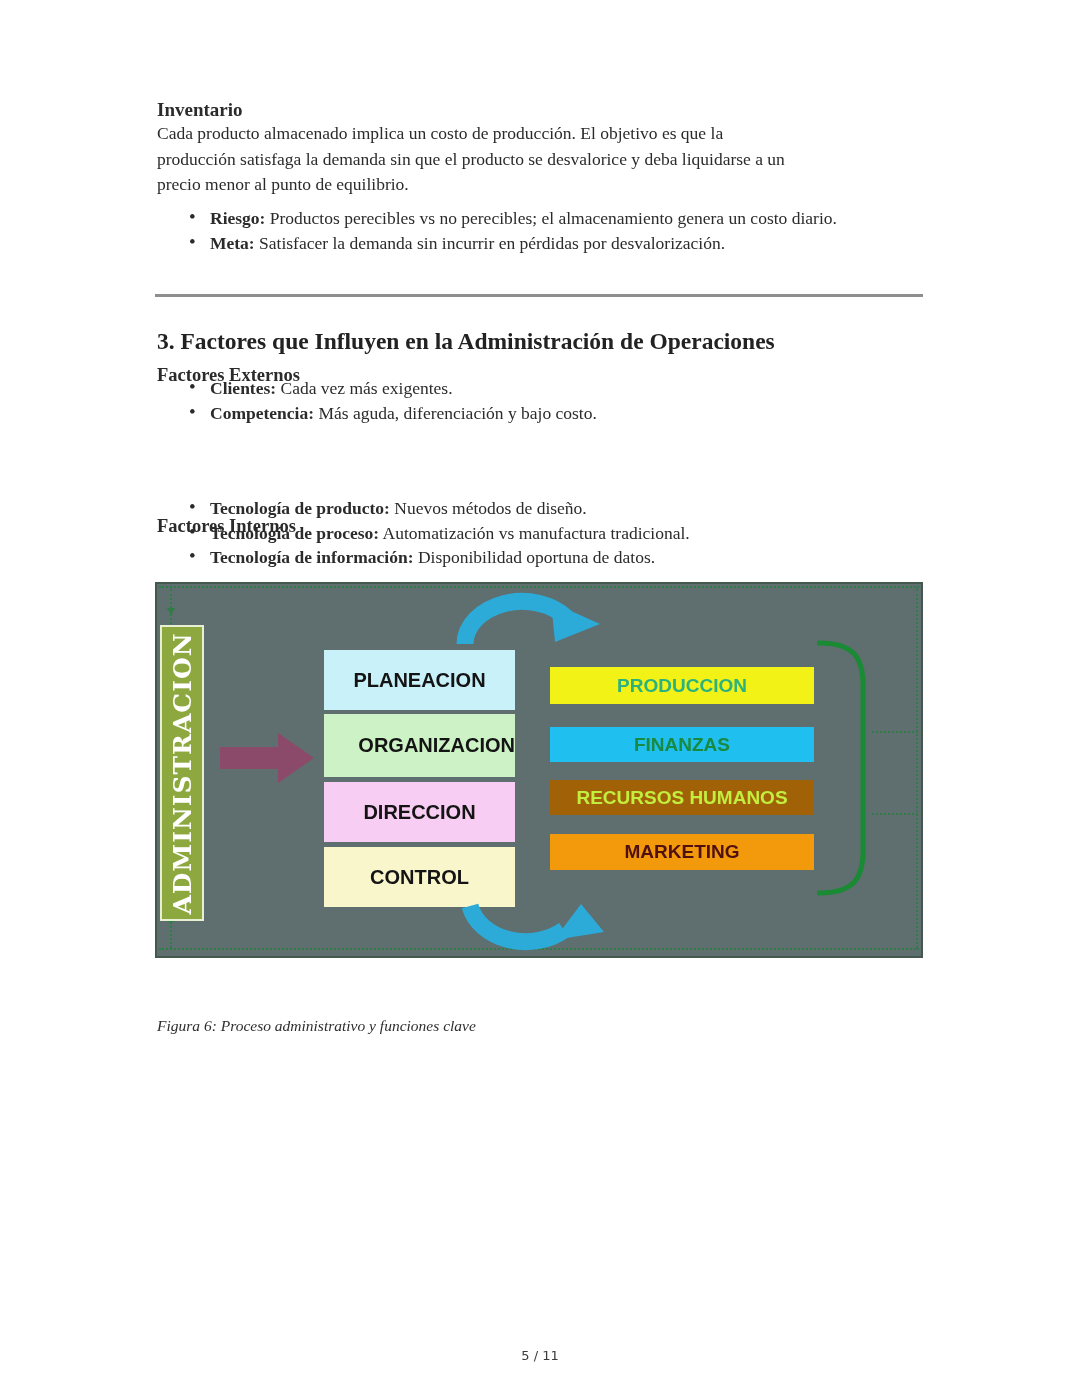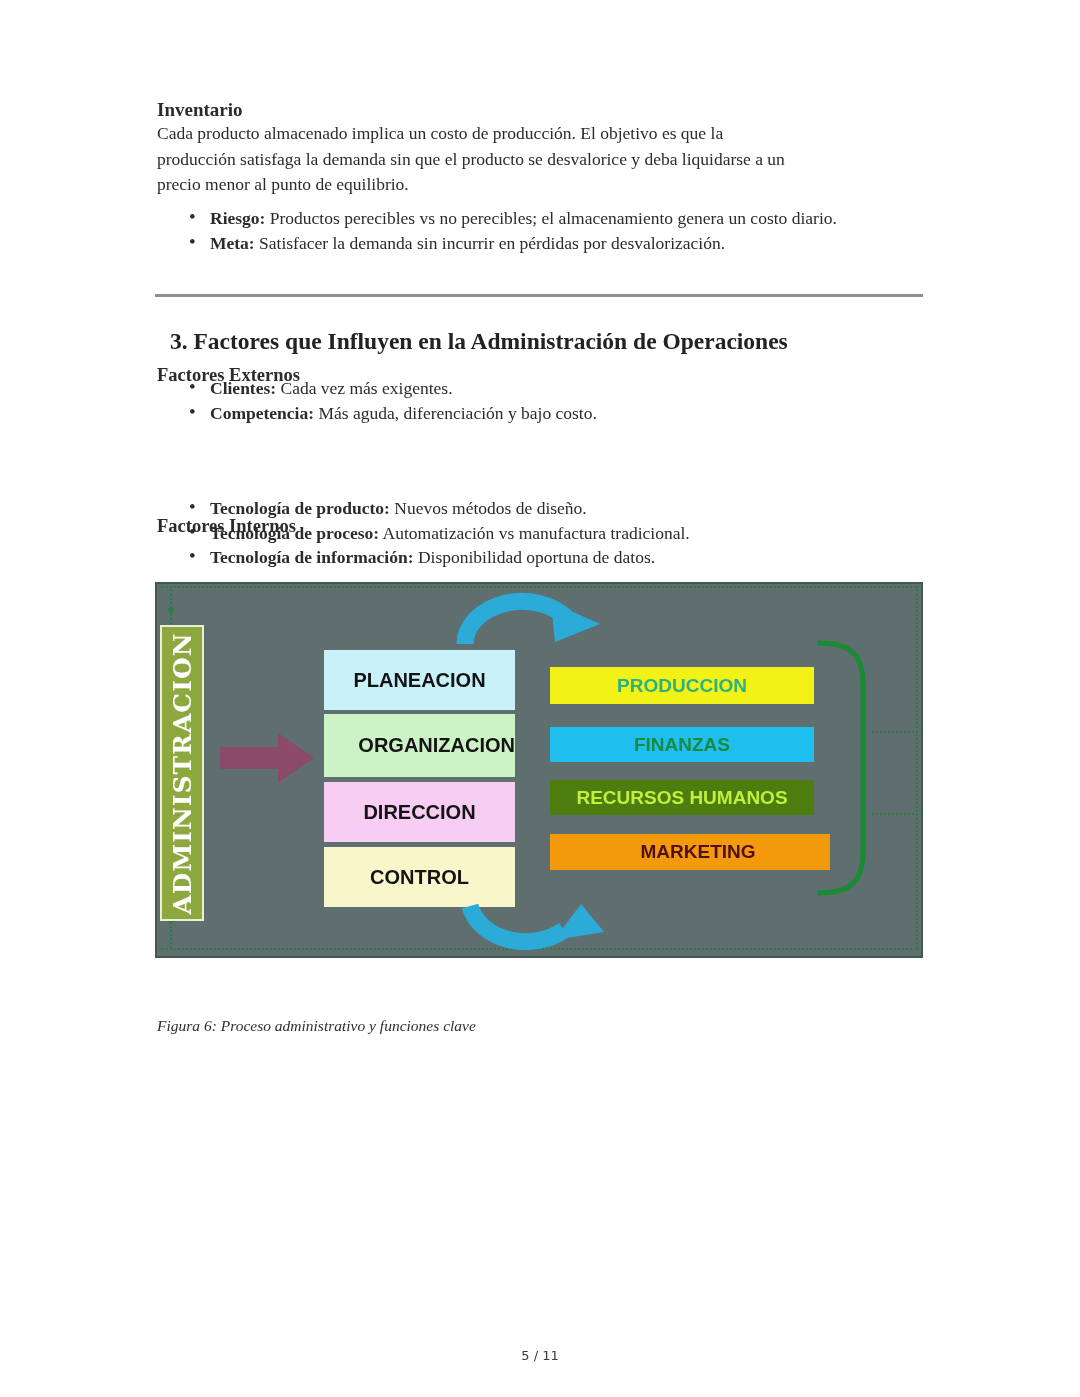--- a/index.html
+++ b/index.html
@@ -11,21 +11,21 @@
   .abs{position:absolute;}
 
   
   #inv-heading{left:157px;top:80px;font-size:19px;font-weight:bold;}
   #inv-para{left:157px;top:121px;width:800px;font-size:17.5px;line-height:25.5px;}
   .blist{list-style:none;margin:0;padding:0;position:absolute;left:210px;}
   .blist li{position:relative;font-size:17.5px;line-height:24.5px;max-width:705px;}
   .blist li::before{content:"\2022";position:absolute;left:-21px;top:-1px;font-size:19px;color:#2b2b2b;}
   #inv-bullets{top:206px;}
   #divider{left:155px;top:294px;width:768px;border:none;border-top:3px solid #8e8e8e;margin:0;}
-  #sec3-title{left:157px;top:312px;font-size:23.5px;font-weight:bold;color:#222;margin-left:13px;}
+  #sec3-title{left:157px;top:312px;font-size:23.5px;font-weight:bold;color:#222;}
   #ext-heading{left:157px;top:350px;font-size:18.5px;font-weight:bold;}
   #ext-bullets{top:376px;}
   #int-heading{left:157px;top:470px;font-size:18.5px;font-weight:bold;margin-top:46px;}
   #int-bullets{top:496px;}
   #fig-caption{left:157px;top:1001px;font-size:15.5px;font-style:italic;color:#2e2e2e;}
   #page-footer{left:0;top:1348px;width:1080px;text-align:center;
     font-family:"DejaVu Sans", sans-serif;font-size:13px;color:#3a3a3a;}
 
   
   #figure{left:155px;top:582px;width:768px;height:376px;background:#5f6e6e;
@@ -52,21 +52,21 @@
     font-family:"Liberation Sans", sans-serif;font-weight:700;font-size:20px;}
   #pbox-0{top:66px;height:60px;}
   #pbox-1{top:130px;height:63px;}
   #pbox-2{top:198px;height:60px;}
   #pbox-3{top:263px;height:60px;}
   .fbox{position:absolute;left:393px;width:264px;display:flex;align-items:center;justify-content:center;
     font-family:"Liberation Sans", sans-serif;font-weight:700;font-size:19px;}
   #fbox-0{top:83px;height:37px;}
   #fbox-1{top:143px;height:35px;}
   #fbox-2{top:196px;height:35px;}
-  #fbox-3{top:250px;height:36px;padding-left:16px;}
+  #fbox-3{top:250px;height:36px;}
   #cycle-top{left:298px;top:8px;}
   #cycle-bottom{left:303px;top:318px;}
   #brace{left:660px;top:56px;}
 </style>
 </head>
 <body>
 
 <h3 class="abs" id="inv-heading">Inventario</h3>
 
 <div class="abs" id="inv-para">
@@ -148,21 +148,21 @@
   <div class="pbox" id="pbox-3" style="background-color: rgb(250, 246, 204); color: rgb(20, 20, 20);">
     <span>CONTROL</span>
   </div>
 
   <div class="fbox" id="fbox-0" style="background-color: rgb(242, 242, 22); color: rgb(43, 178, 126);">
     <span>PRODUCCION</span>
   </div>
   <div class="fbox" id="fbox-1" style="background-color: rgb(31, 192, 240); color: rgb(25, 138, 64);">
     <span>FINANZAS</span>
   </div>
-  <div class="fbox" id="fbox-2" style="background-color: #4d7c0f; color: rgb(194, 238, 62);">
+  <div class="fbox" id="fbox-2" style="background-color: #a16207; color: rgb(194, 238, 62);">
     <span>RECURSOS HUMANOS</span>
   </div>
   <div class="fbox" id="fbox-3" style="background-color: rgb(243, 154, 12); color: rgb(80, 16, 16);">
     <span>MARKETING</span>
   </div>
 
   <svg class="abs" id="cycle-top" width="156" height="54" viewBox="0 0 156 54" style="color: rgb(44, 171, 216);">
     <path d="M10 52 A 57 43 0 0 1 112 26" fill="none" stroke="currentColor" stroke-width="17"></path>
     <polygon points="96,10 145,32 100,50" fill="currentColor"></polygon>
   </svg>

